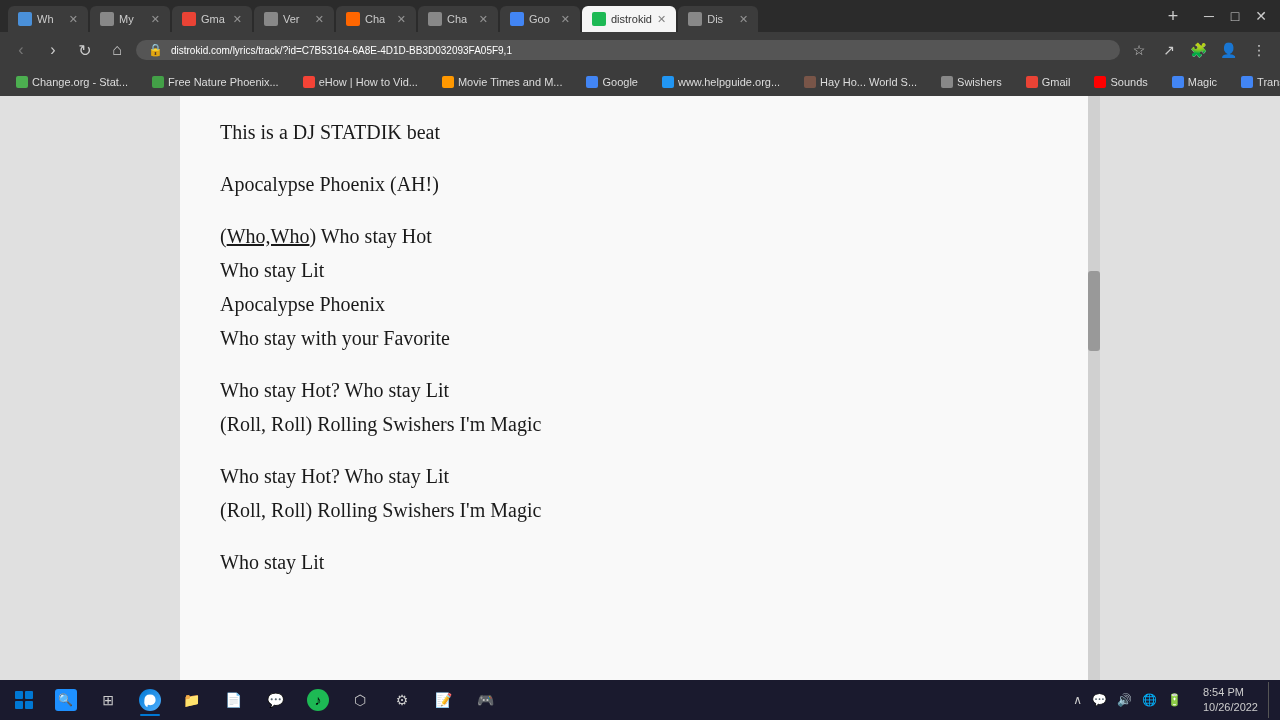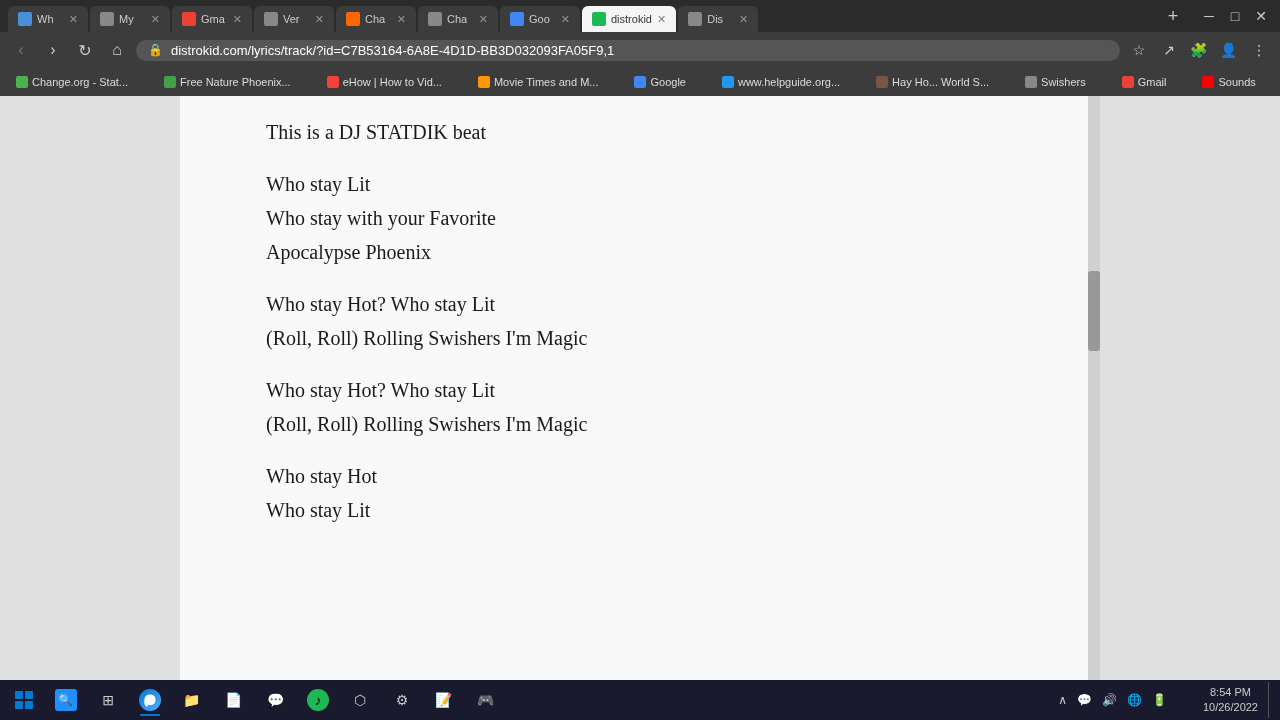--- a/index.html
+++ b/index.html
@@ -144,21 +144,21 @@
       border-radius: 20px;
       padding: 3px 12px;
       gap: 8px;
     }
 
     .address-bar input {
       background: none;
       border: none;
       outline: none;
       color: #fff;
-      font-size: 13px;
+      font-size: 10px;
       flex: 1;
     }
 
     .address-bar .lock-icon {
       color: #aaa;
       font-size: 12px;
     }
 
     .address-actions {
       display: flex;
@@ -178,21 +178,21 @@
       border-radius: 50%;
     }
 
     
     .bookmarks-bar {
       display: flex;
       align-items: center;
       background: #3c3c3c;
       height: 28px;
       padding: 0 8px;
-      gap: 20px;
+      gap: 8px;
       overflow: hidden;
     }
 
     .bookmark-item {
       display: flex;
       align-items: center;
       gap: 4px;
       padding: 2px 8px;
       border-radius: 4px;
       font-size: 11px;
@@ -235,21 +235,20 @@
       color: #1a1a1a;
     }
 
     .lyrics-line {
       display: block;
       margin-bottom: 2px;
     }
 
     .lyrics-section {
       margin-bottom: 20px;
-      margin-left: 46px;
     }
 
     .lyrics-link {
       text-decoration: underline;
       color: #1a1a1a;
     }
 
     
     .scrollbar {
       position: absolute;
@@ -353,24 +352,23 @@
     .tray-icon {
       color: #ccc;
       font-size: 12px;
       cursor: pointer;
       padding: 2px 3px;
     }
 
     .taskbar-clock {
       color: #ccc;
       font-size: 11px;
-      text-align: center;
+      text-align: left;
       padding: 0 8px;
       line-height: 1.4;
-      margin-left: 15px;
     }
 
     .show-desktop {
       width: 8px;
       height: 36px;
       border-left: 1px solid #555;
       cursor: pointer;
     }
   </style>
 </head>
@@ -509,40 +507,41 @@
   <div style="background:#e0e0e0; height:100%; display:flex; justify-content:center;">
     <div class="page-content">
 
       <div class="lyrics-text">
 
         <div class="lyrics-section">
           <span class="lyrics-line">This is a DJ STATDIK beat</span>
         </div>
 
         <div class="lyrics-section">
+          <span class="lyrics-line">Apocalypse Phoenix (AH!)</span>
         </div>
 
         <div class="lyrics-section">
+          <span class="lyrics-line">(<a class="lyrics-link">Who,Who</a>) Who stay Hot</span>
           <span class="lyrics-line">Who stay Lit</span>
+          <span class="lyrics-line">Apocalypse Phoenix</span>
           <span class="lyrics-line">Who stay with your Favorite</span>
-          <span class="lyrics-line">Apocalypse Phoenix</span>
         </div>
 
         <div class="lyrics-section">
           <span class="lyrics-line">Who stay Hot? Who stay Lit</span>
           <span class="lyrics-line">(Roll, Roll) Rolling Swishers I'm Magic</span>
         </div>
 
         <div class="lyrics-section">
           <span class="lyrics-line">Who stay Hot? Who stay Lit</span>
           <span class="lyrics-line">(Roll, Roll) Rolling Swishers I'm Magic</span>
         </div>
 
         <div class="lyrics-section">
-          <span class="lyrics-line">Who stay Hot</span>
           <span class="lyrics-line">Who stay Lit</span>
 
         </div>
 
       </div>
 
       <div class="scrollbar">
         <div class="scrollbar-thumb"></div>
       </div>
     </div>

